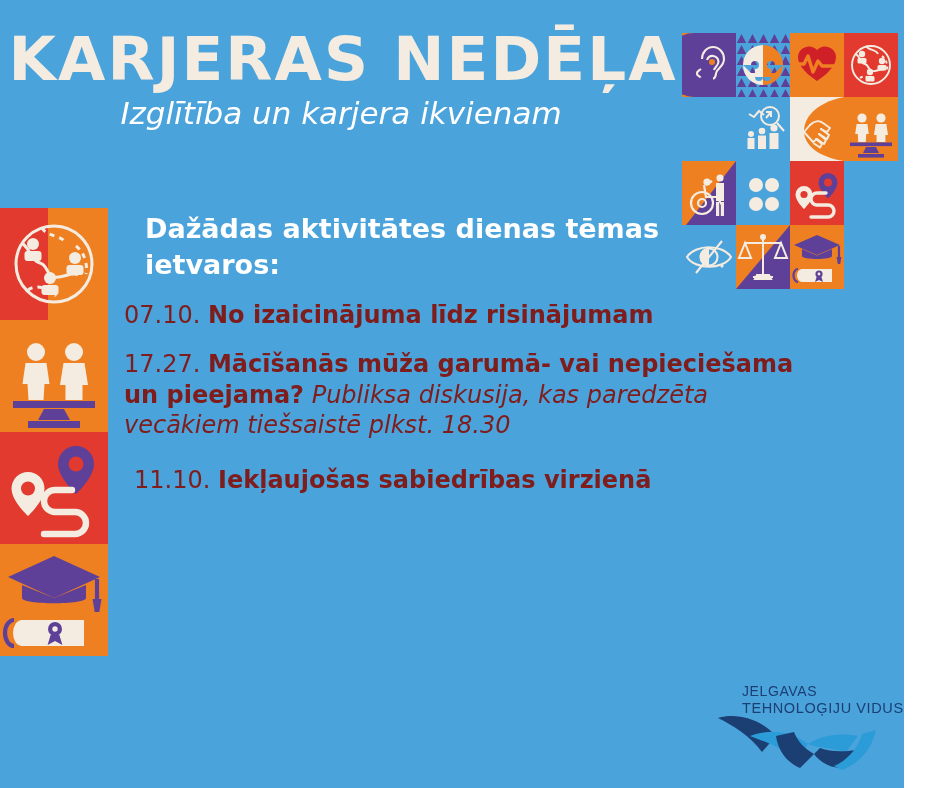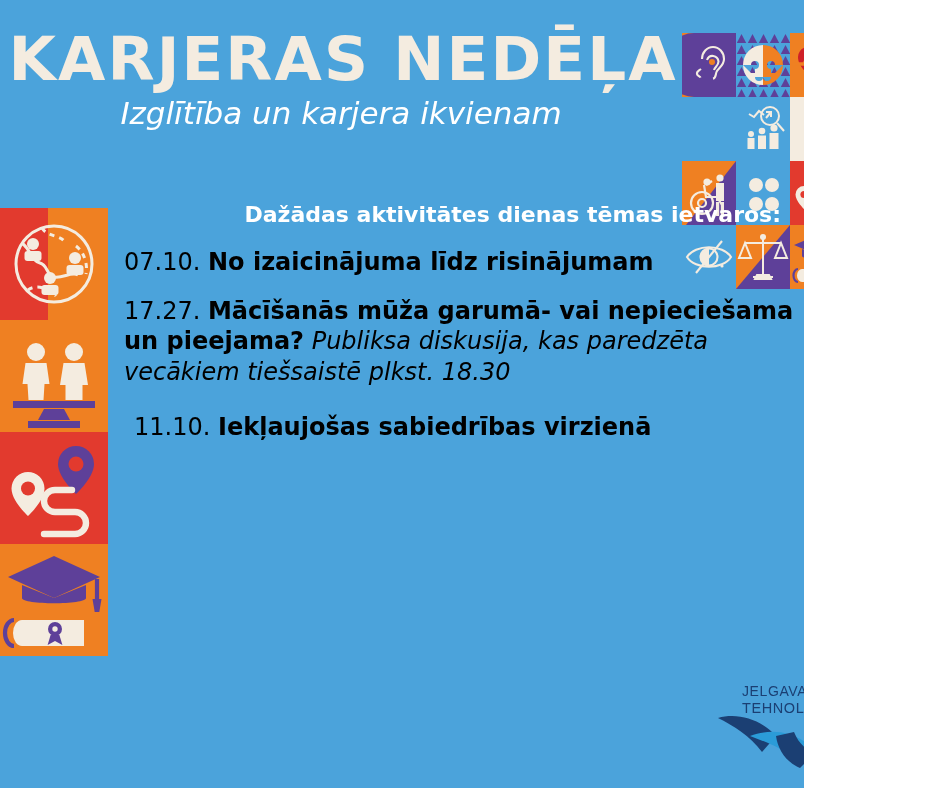--- a/index.html
+++ b/index.html
@@ -8,21 +8,21 @@
     padding: 0;
   }
   body {
     width: 940px;
     height: 788px;
     overflow: hidden;
     font-family: "Liberation Sans", sans-serif;
   }
   #poster {
     position: relative;
-    width: 804px;
+    width: 904px;
     height: 788px;
     background: #4ba3db;
     overflow: hidden;
   }
 
   
   .header-block {
     position: absolute;
     left: 0;
     top: 28px;
@@ -96,35 +96,35 @@
   
   .content {
     position: absolute;
     left: 120px;
     top: 196px;
     width: 700px;
   }
   .section-heading {
     font-family: "DejaVu Sans", sans-serif;
     font-weight: bold;
-    font-size: 22px;
+    font-size: 27px;
     color: #ffffff;
-    text-align: right;
+    text-align: left;
     line-height: 1.32;
-    margin: 4px;
+    margin: 15px;
     padding: 0 35px 0 10px;
   }
   .event-list {
     margin: 18px 0 0 0;
     padding: 0;
     list-style: none;
   }
   .event-item {
     font-family: "DejaVu Sans", sans-serif;
-    color: #000000;
+    color: #7f1d1d;
     font-size: 24px;
     line-height: 1.28;
     margin: 0 0 18px 0;
     padding: 0 0 0 4px;
   }
   .event-item .date {
     font-weight: 400;
   }
   .event-item .title {
     font-weight: bold;

